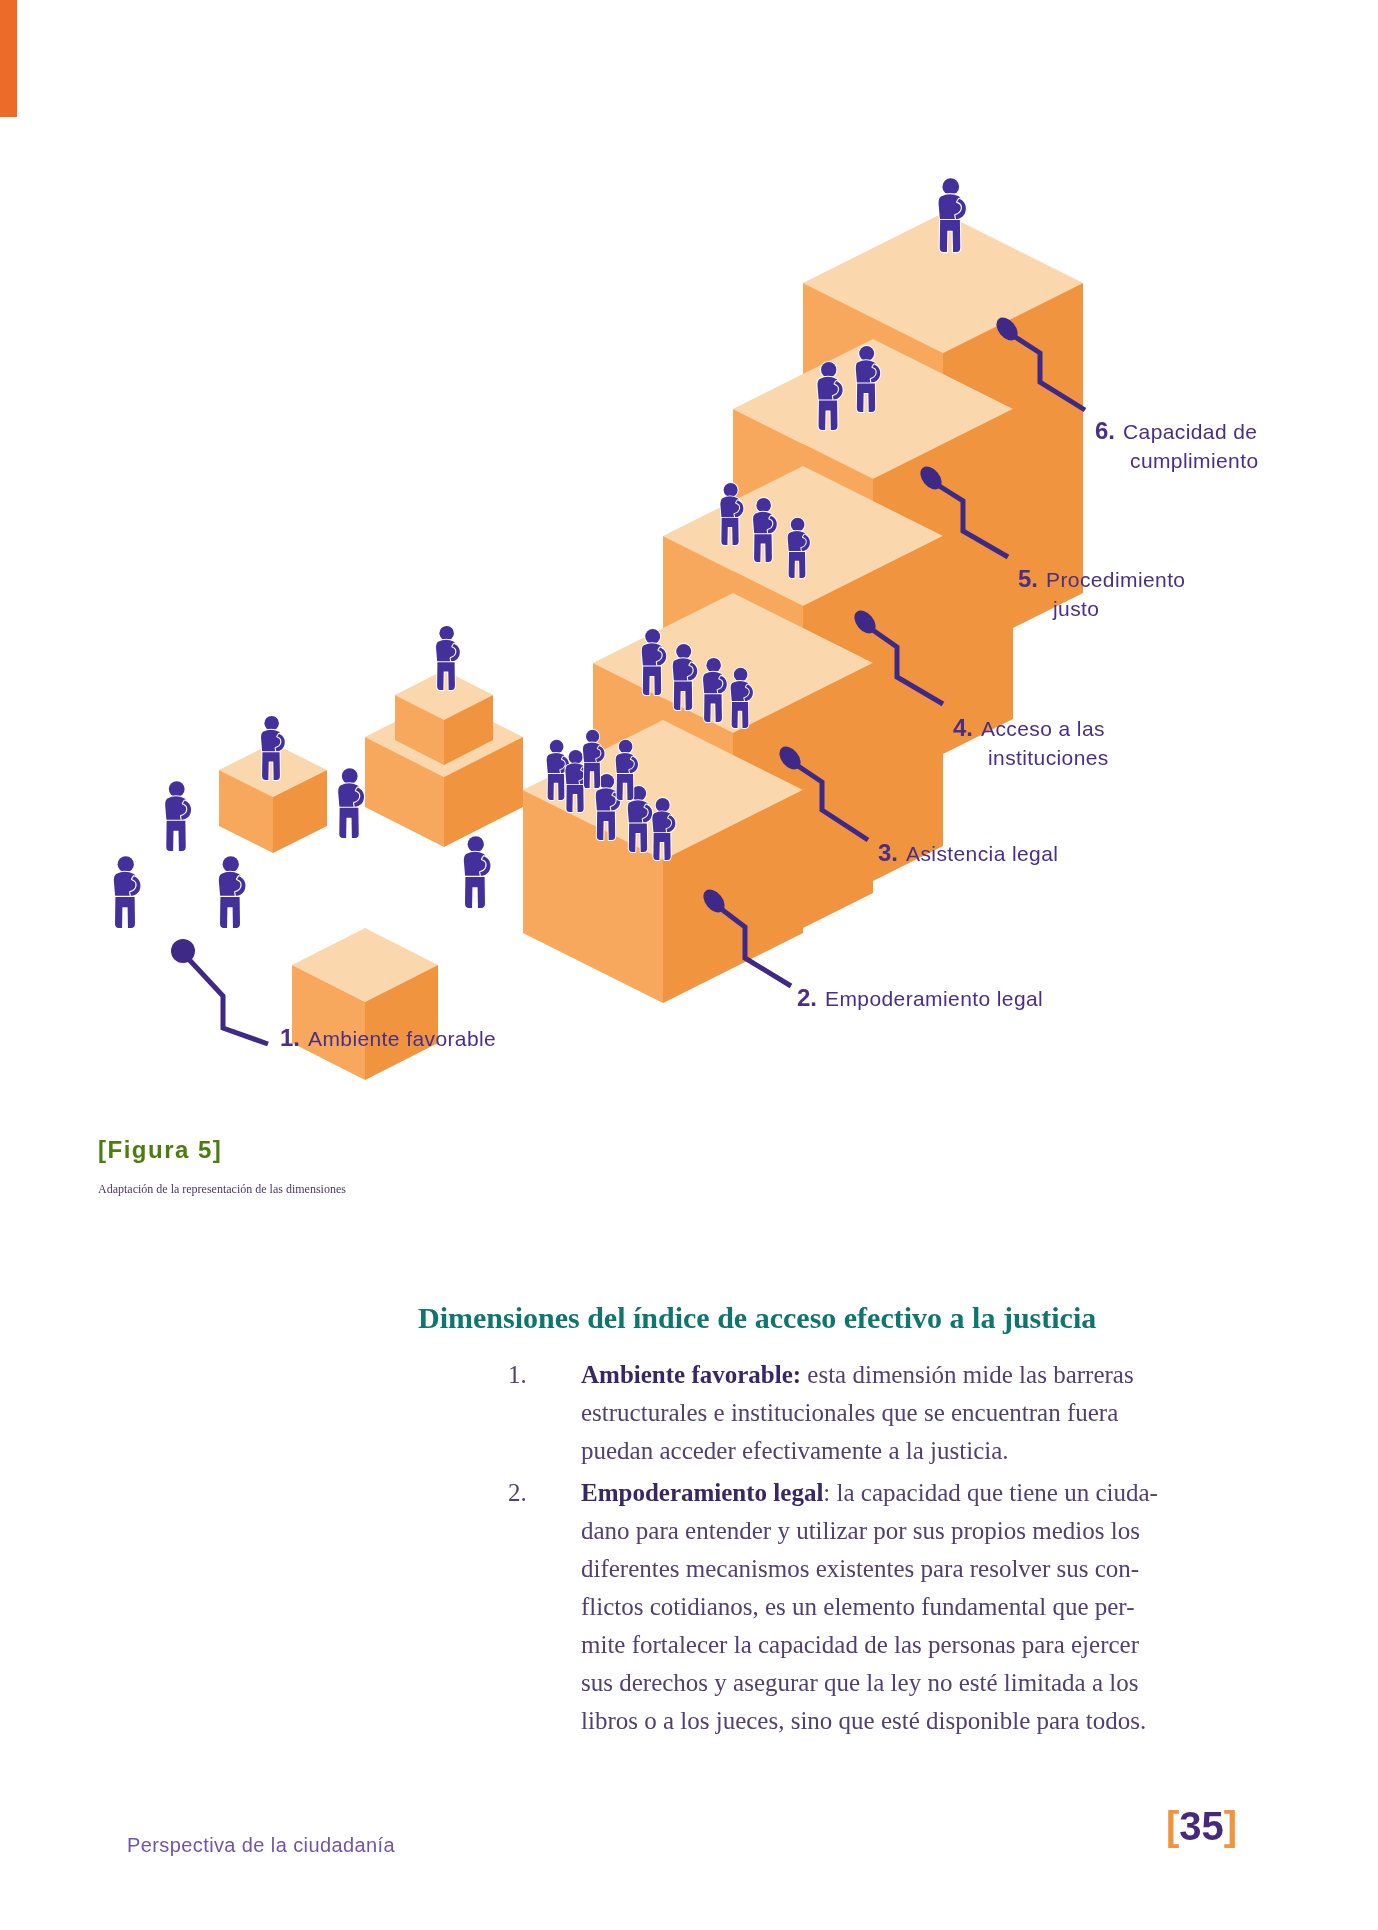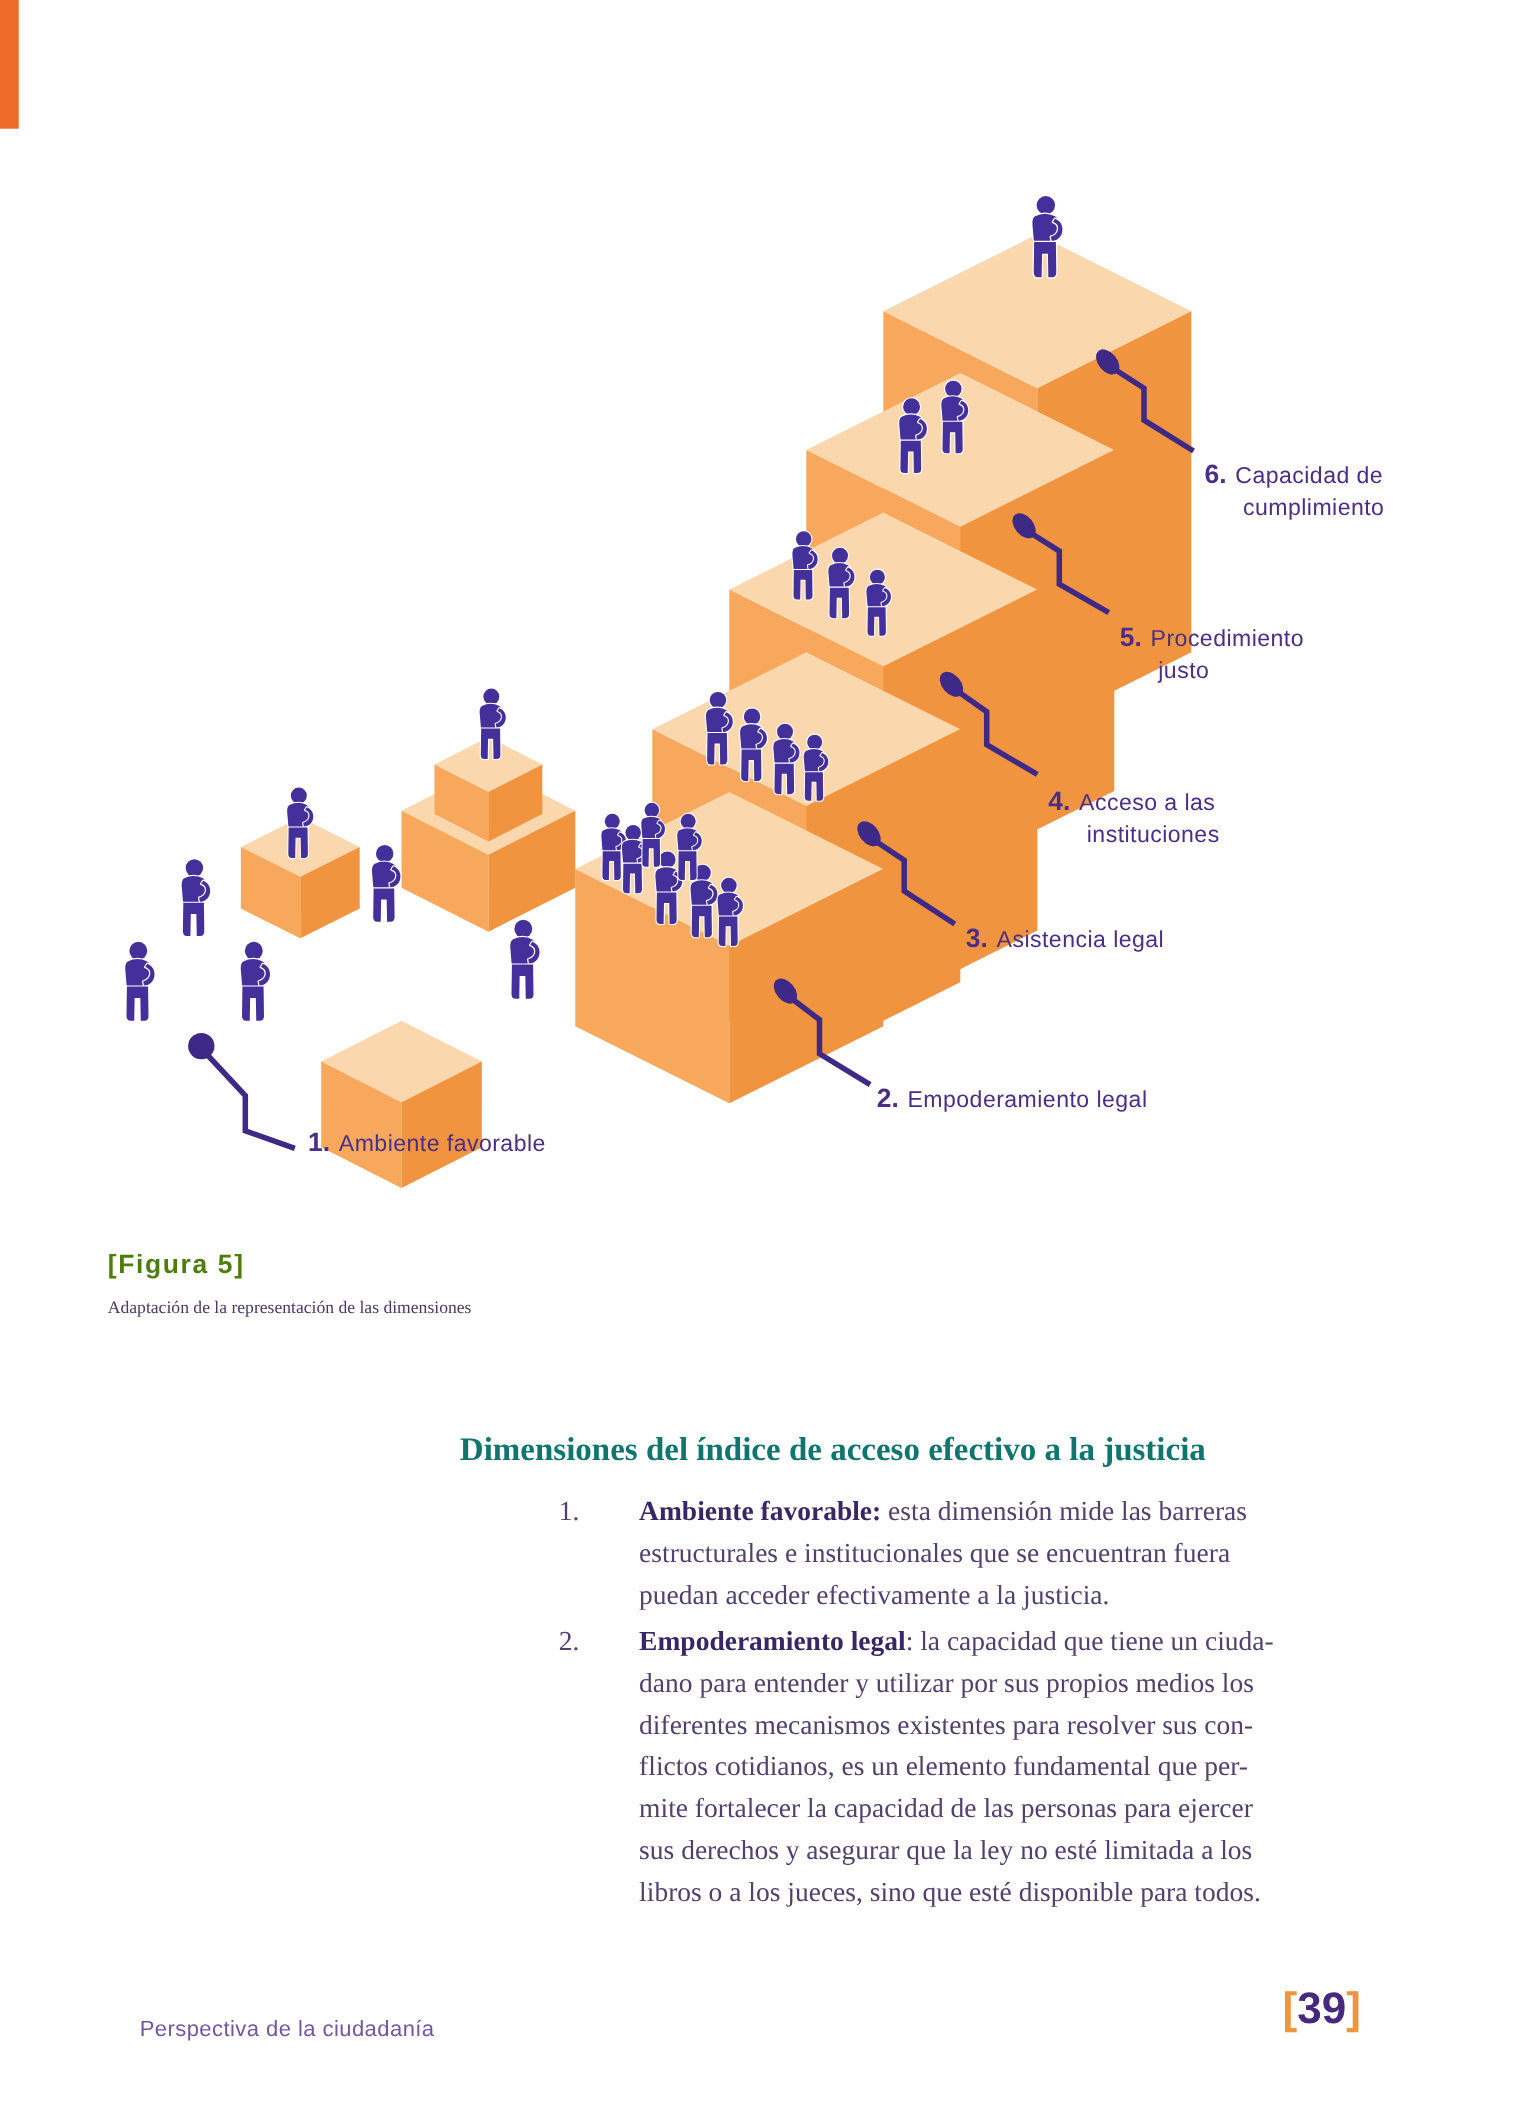--- a/index.html
+++ b/index.html
@@ -11,21 +11,21 @@
   .corner-tab{position:absolute;left:0;top:0;width:17px;height:117px;}
   .fig-svg{position:absolute;left:0;top:0;width:1378px;height:1080px;}
   .fig-svg text{font-family:"Liberation Sans",sans-serif;fill:#4B2E87;}
   .fig-svg .lnum{font-weight:bold;font-size:24px;}
   .fig-svg .lname{font-size:21px;letter-spacing:0.4px;}
   .caption{position:absolute;left:98px;top:1136px;}
   .caption-tag{
     font-family:"Liberation Sans",sans-serif;font-weight:bold;font-size:24px;
     letter-spacing:1.5px;color:#4d7c0f;margin-bottom:8px;
   }
-  .caption-lines{font-family:"Liberation Serif",serif;font-size:16px;line-height:35px;color:#4A3769;}
+  .caption-lines{font-family:"Liberation Serif",serif;font-size:12px;line-height:35px;color:#4A3769;}
   .heading{
     position:absolute;left:418px;top:1301px;width:860px;
     font-family:"Liberation Serif",serif;font-weight:bold;font-size:30px;color:#0f766e;
   }
   .list{position:absolute;left:508px;top:1356px;width:760px;
     font-family:"Liberation Serif",serif;font-size:25px;line-height:38px;color:#52406F;}
   .li{position:relative;padding-left:37px;margin-bottom:4px;}
   .li .num{position:absolute;left:0;top:0;}
   .li b{color:#392765;}
   .ln{white-space:nowrap;margin-left:36px;}
@@ -183,13 +183,13 @@
     <div class="ln" data-name="list-item-line">dano para entender y utilizar por sus propios medios los</div>
     <div class="ln" data-name="list-item-line">diferentes mecanismos existentes para resolver sus con-</div>
     <div class="ln" data-name="list-item-line">flictos cotidianos, es un elemento fundamental que per-</div>
     <div class="ln" data-name="list-item-line">mite fortalecer la capacidad de las personas para ejercer</div>
     <div class="ln" data-name="list-item-line">sus derechos y asegurar que la ley no esté limitada a los</div>
     <div class="ln" data-name="list-item-line">libros o a los jueces, sino que esté disponible para todos.</div>
   </div>
 </div>
 
 <div class="footer-left" data-name="footer-section-title">Perspectiva de la ciudadanía</div>
-<div class="pageno" data-name="page-number"><span class="br" data-name="page-number-open-bracket">[</span><span data-name="page-number-value">39</span><span class="br" data-name="page-number-close-bracket">]</span></div>
+<div class="pageno" data-name="page-number"><span class="br" data-name="page-number-open-bracket">[</span><span data-name="page-number-value">35</span><span class="br" data-name="page-number-close-bracket">]</span></div>
 
 </body></html>

